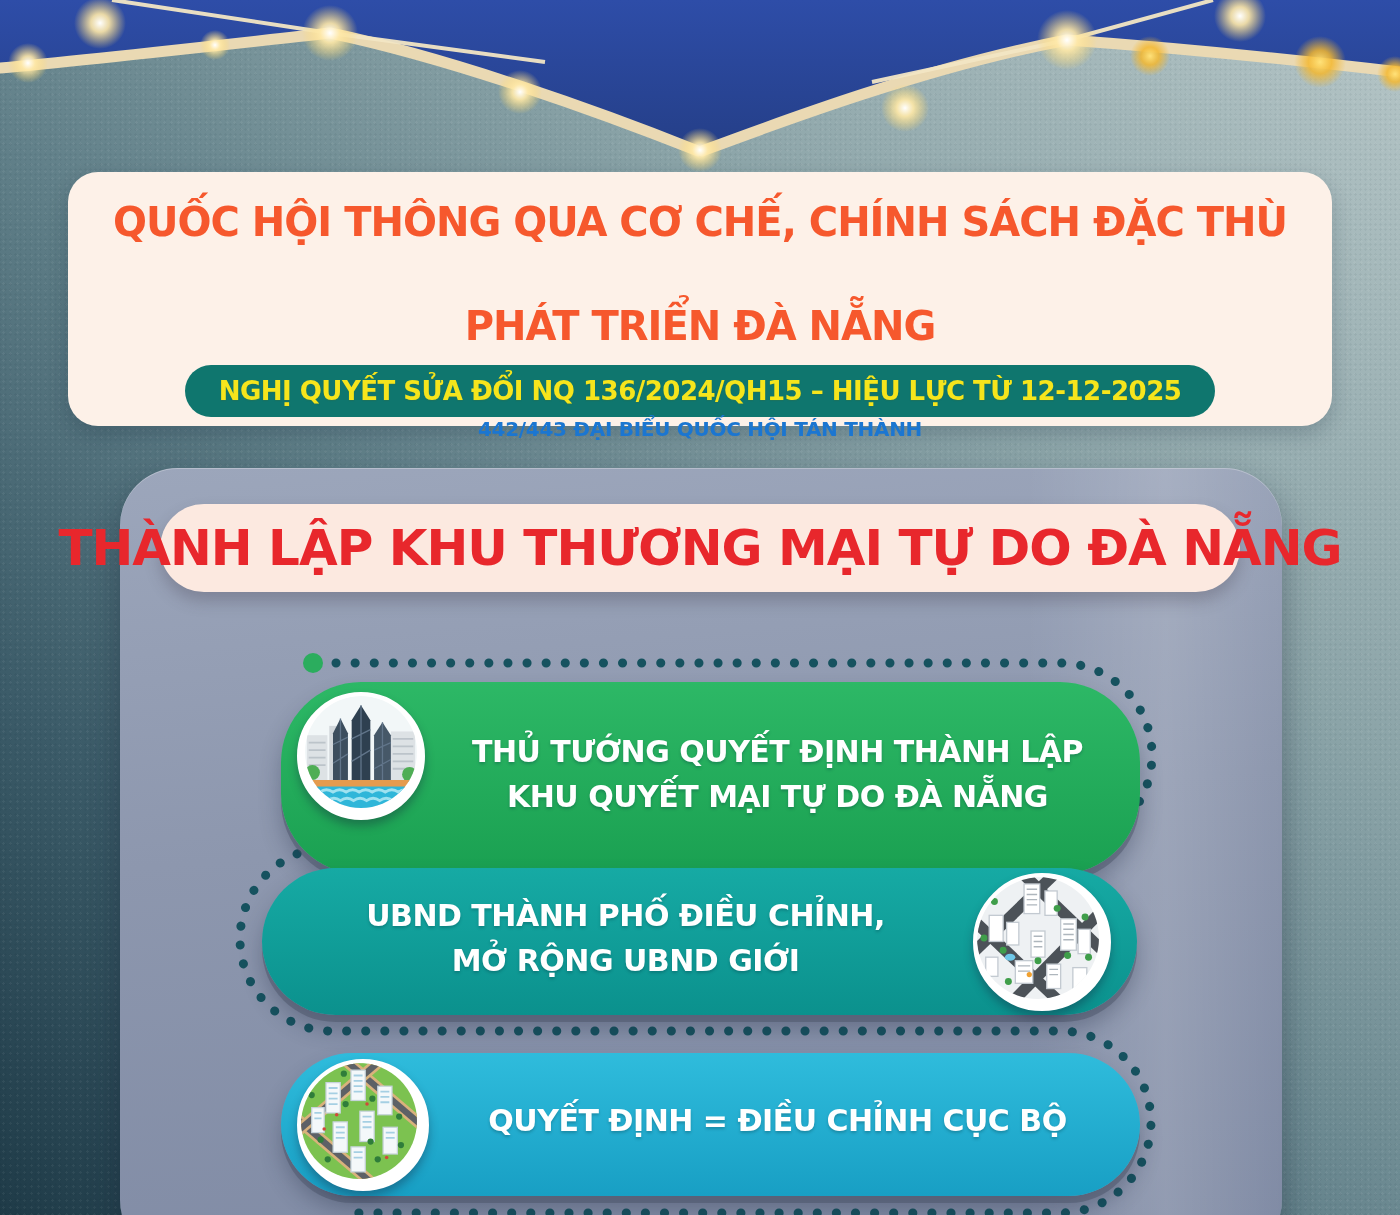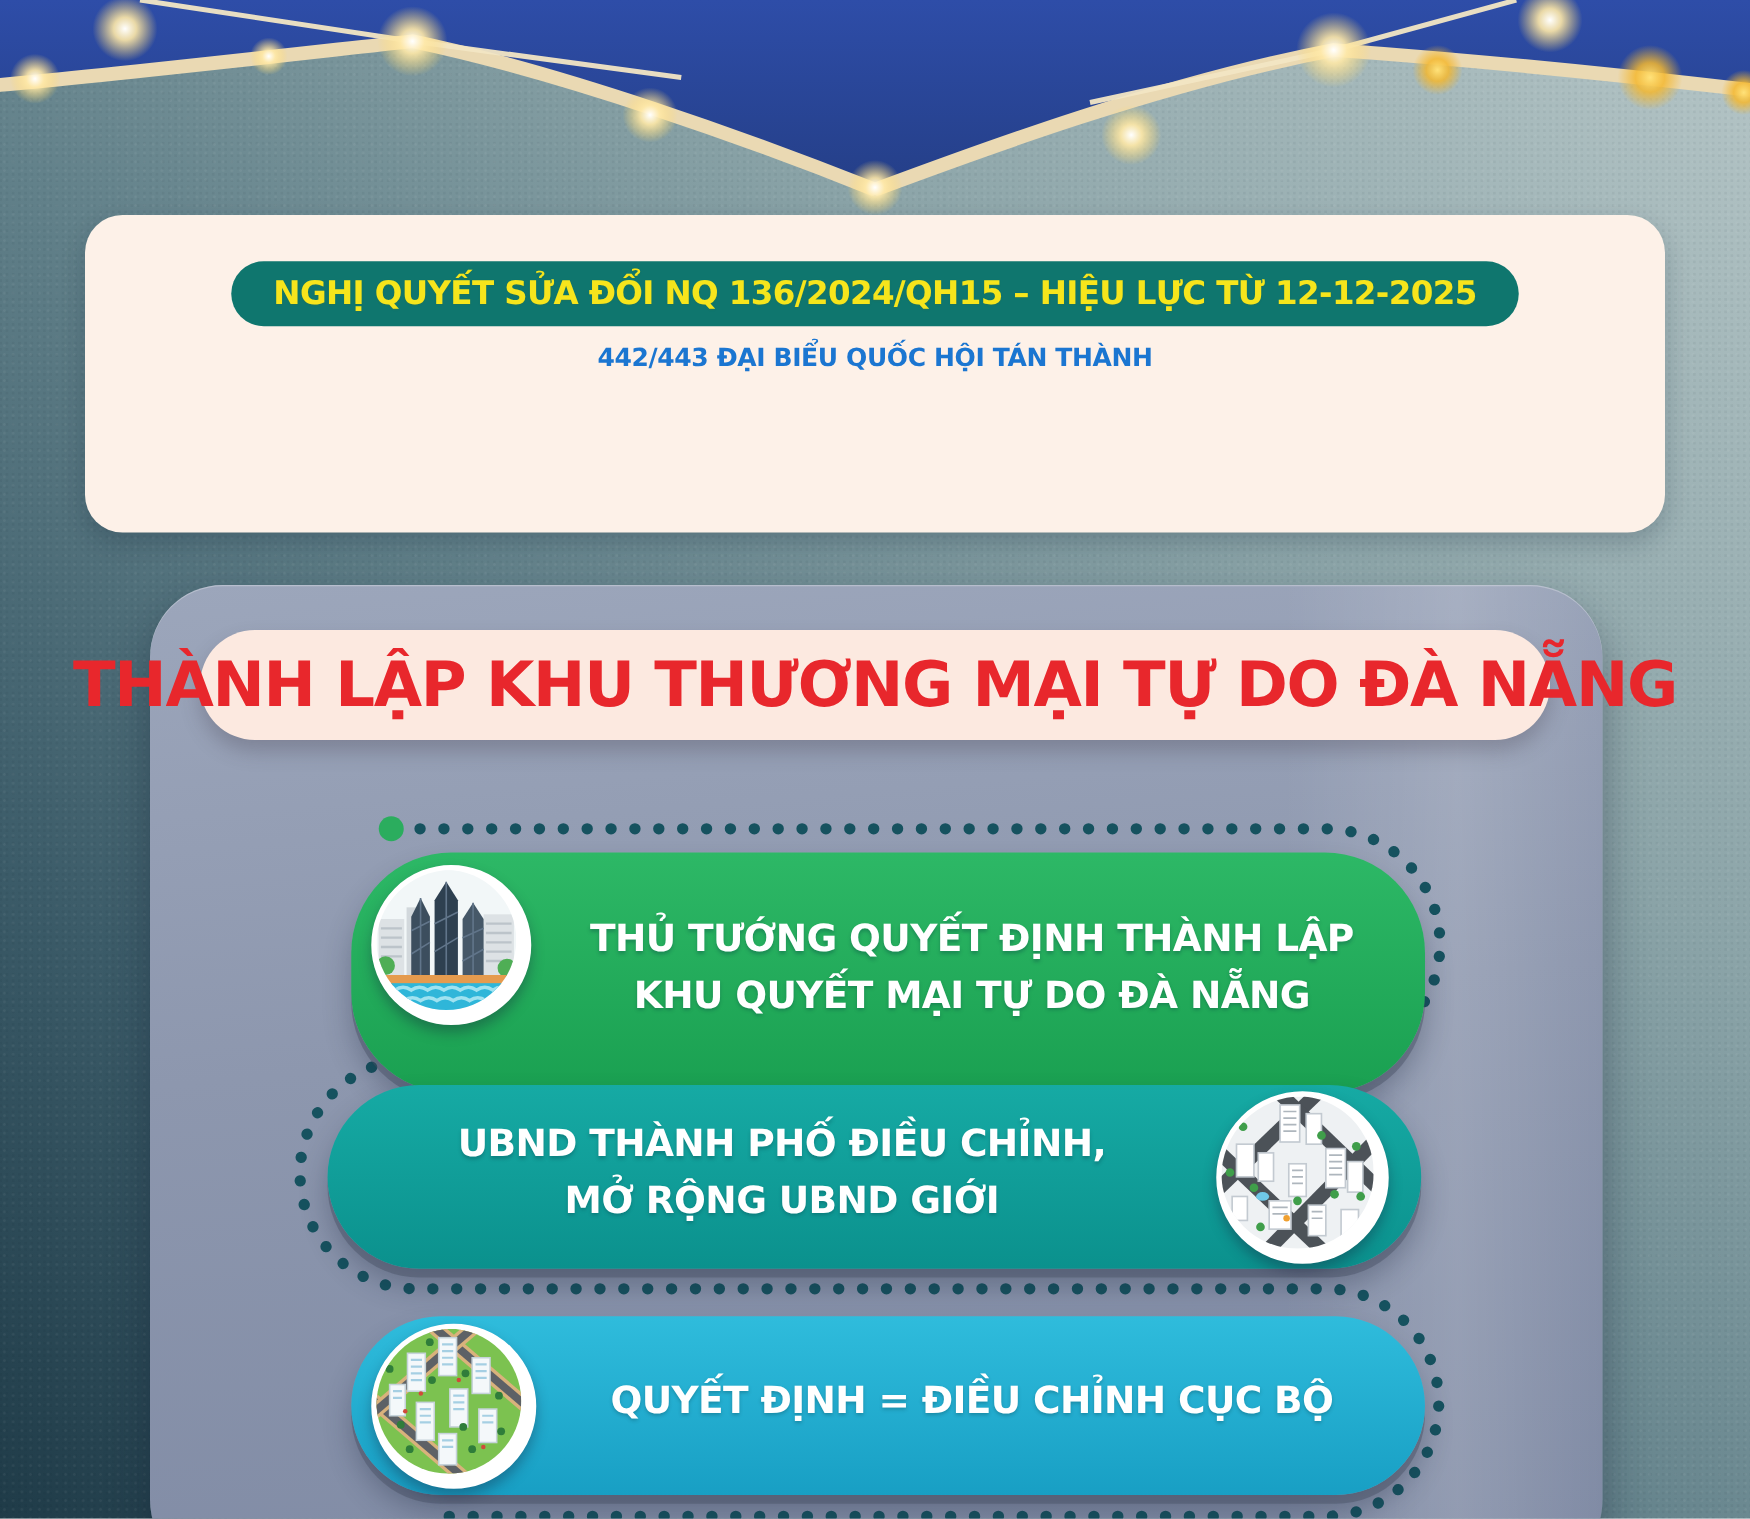--- a/index.html
+++ b/index.html
@@ -12,21 +12,21 @@
     background-size:7px 7px,5px 5px;background-position:0 0,3px 2px;}
   .decor{position:absolute;left:0;top:0;z-index:1;}
 
   
   .header-card{position:absolute;left:68px;top:172px;width:1264px;height:254px;z-index:4;
     background:#fdf1e8;border-radius:30px;box-shadow:0 8px 20px rgba(15,30,50,.22);
     display:flex;flex-direction:column;align-items:center;justify-content:flex-start;padding-top:24px;box-sizing:border-box;}
   .main-title{color:#f6582d;font-weight:700;font-size:40px;line-height:1.3;text-align:center;letter-spacing:-1px;white-space:pre-line;}
   .badge-pill{margin-top:13px;background:#0f766e;color:#f6e51c;font-weight:700;font-size:26px;letter-spacing:-.5px;
     padding:11px 34px;border-radius:32px;white-space:nowrap;text-shadow:0 1px 1px rgba(60,110,60,.35);}
-  .approval{margin-top:13px;color:#1b76d1;font-weight:700;font-size:20px;letter-spacing:-.3px;white-space:nowrap;}
+  .approval{color:#1b76d1;font-weight:700;font-size:20px;letter-spacing:-.3px;white-space:nowrap;}
 
   
   .main-card{position:absolute;left:120px;top:468px;width:1162px;height:790px;z-index:2;
     border-radius:58px;background:linear-gradient(175deg,#9ca6bb 0%,#8d97ae 45%,#7f8aa4 100%);
     box-shadow:0 16px 34px rgba(15,25,45,.38),inset 0 1px 0 rgba(255,255,255,.28);}
   .main-card::after{content:"";position:absolute;inset:0;border-radius:58px;pointer-events:none;
     background:linear-gradient(90deg,rgba(255,255,255,0) 78%,rgba(255,255,255,.14) 90%,rgba(255,255,255,0) 100%);}
 
   .section-pill{position:absolute;left:160px;top:504px;width:1080px;height:88px;z-index:5;
     background:#fce9e0;border-radius:44px;box-shadow:0 9px 16px rgba(60,55,70,.28);
@@ -34,21 +34,21 @@
   .section-pill .txt{color:#e8272c;font-weight:700;font-size:50px;letter-spacing:-1px;white-space:nowrap;}
 
   .dots-svg{position:absolute;left:0;top:0;z-index:3;}
 
   .step-pill{position:absolute;z-index:5;border-radius:80px;
     box-shadow:0 7px 0 rgba(70,80,100,.45),0 14px 22px rgba(25,35,60,.30);}
   .step-pill .lines{position:absolute;top:0;bottom:8px;display:flex;flex-direction:column;justify-content:center;align-items:center;}
   .step-line{color:#fff;font-weight:700;font-size:30px;line-height:1.5;letter-spacing:-.5px;white-space:nowrap;
     text-shadow:0 2px 3px rgba(0,50,60,.28);}
   .step-1{left:281px;top:682px;width:859px;height:192px;
-    background:linear-gradient(180deg,#2db866 0%,#1aa051 100%);}
+    background:linear-gradient(180deg,#2db866 0%,#1aa051 100%);text-align:center;}
   .step-2{left:262px;top:868px;width:875px;height:147px;
     background:linear-gradient(180deg,#16aaa4 0%,#0b918d 100%);}
   .step-3{left:281px;top:1053px;width:859px;height:143px;
     background:linear-gradient(180deg,#2fbcdc 0%,#189fc4 100%);}
   .icon-circle{position:absolute;border-radius:50%;background:#fff;border:4px solid #ffffff;overflow:hidden;
     box-shadow:0 6px 10px rgba(20,30,55,.35);}
   .ic-1{left:16px;top:10px;width:120px;height:120px;}
   .ic-2{right:26px;top:5px;width:130px;height:130px;}
   .ic-3{left:16px;top:6px;width:124px;height:124px;}
   .lines-right{left:170px;right:36px;}
@@ -95,20 +95,22 @@
       <circle cx="1067" cy="40" r="30" fill="url(#glowA)"></circle>
       <circle cx="1240" cy="16" r="26" fill="url(#glowA)"></circle>
       <circle cx="1150" cy="56" r="20" fill="url(#glowB)"></circle>
       <circle cx="1320" cy="62" r="26" fill="url(#glowB)"></circle>
       <circle cx="1395" cy="74" r="18" fill="url(#glowB)"></circle>
       <circle cx="215" cy="45" r="15" fill="url(#glowA)"></circle>
     </g>
   </svg>
 
   <div class="header-card">
+    <div class="main-title"><span>QUỐC HỘI THÔNG QUA CƠ CHẾ, CHÍNH SÁCH ĐẶC THÙ</span><br>
+      <span>PHÁT TRIỂN ĐÀ NẴNG</span></div>
     <div class="badge-pill">NGHỊ QUYẾT SỬA ĐỔI NQ 136/2024/QH15 – HIỆU LỰC TỪ 12-12-2025</div>
     <div class="approval">442/443 ĐẠI BIỂU QUỐC HỘI TÁN THÀNH</div>
   </div>
 
   <div class="main-card"></div>
 
   <svg class="dots-svg" width="1400" height="1215" viewBox="0 0 1400 1215">
     <path d="M 336 663 H 1060 A 92 92 0 0 1 1060 847 H 332 A 92 92 0 0 0 332 1031 H 1060 A 91 91 0 0 1 1060 1213 H 345" fill="none" stroke="#16525f" stroke-width="9" stroke-linecap="round" stroke-dasharray="0.1 19"></path>
     <circle cx="313" cy="663" r="10" fill="#2bad5e"></circle>
   </svg>

